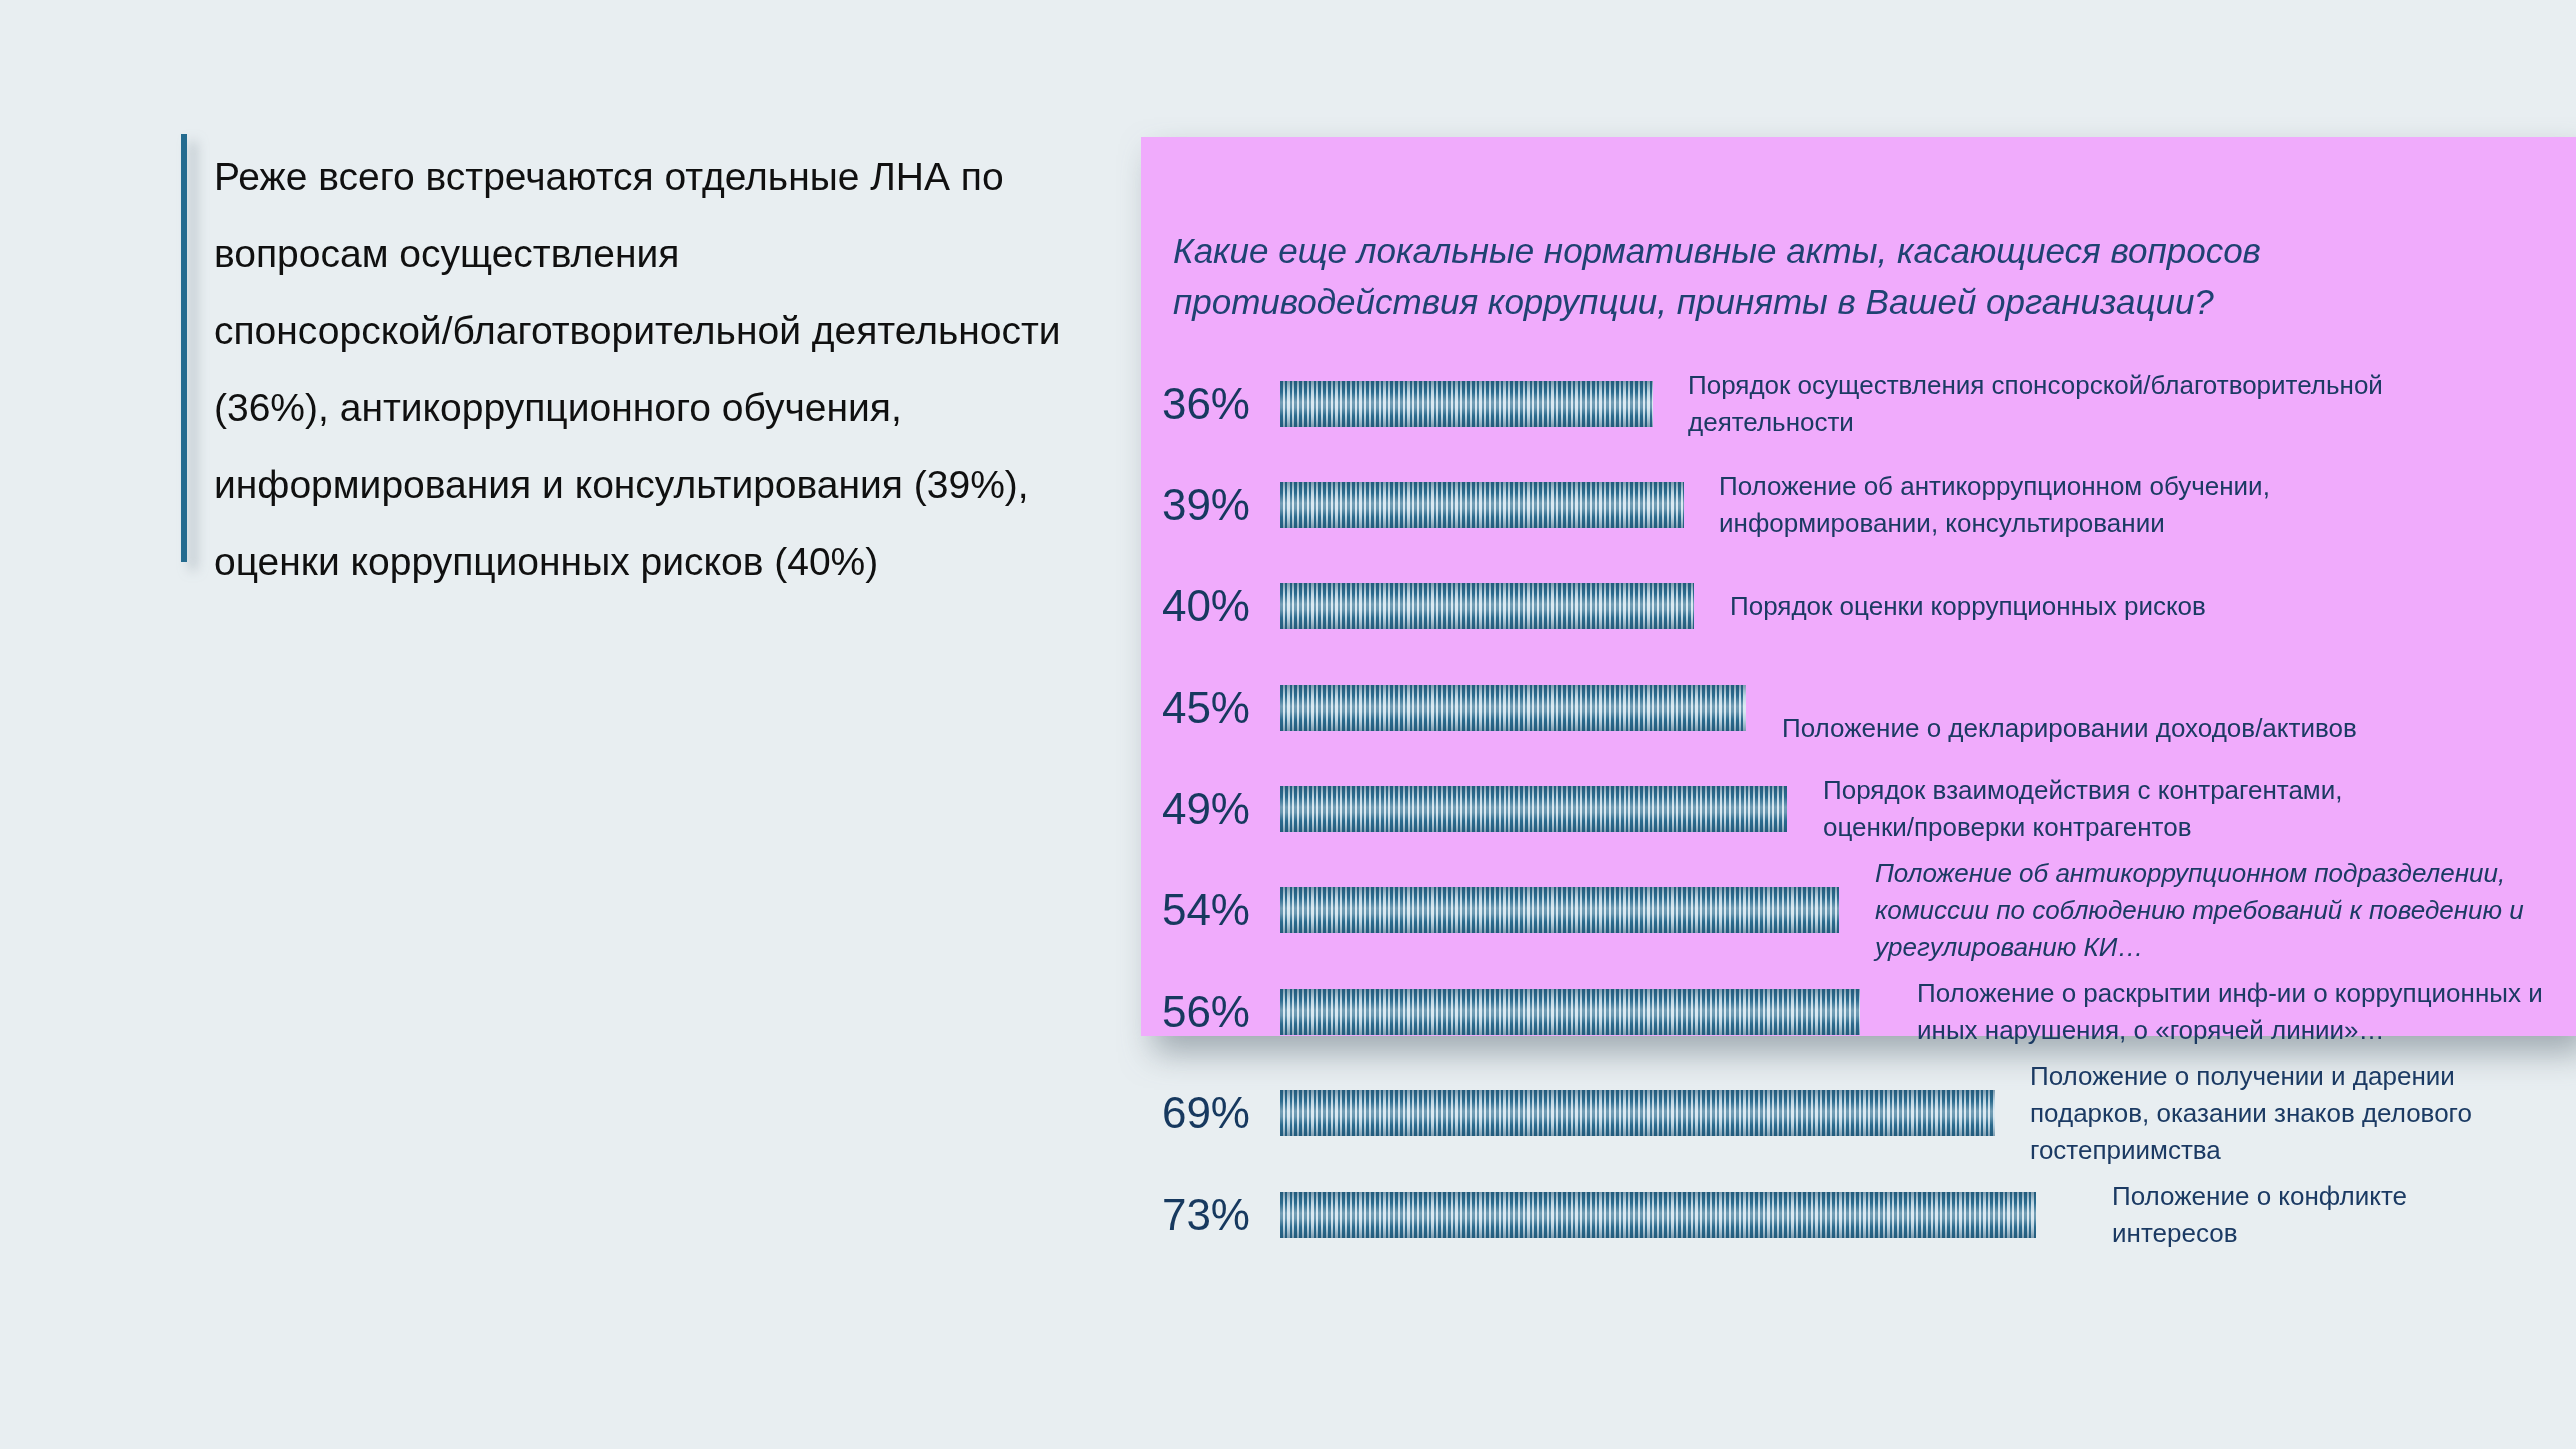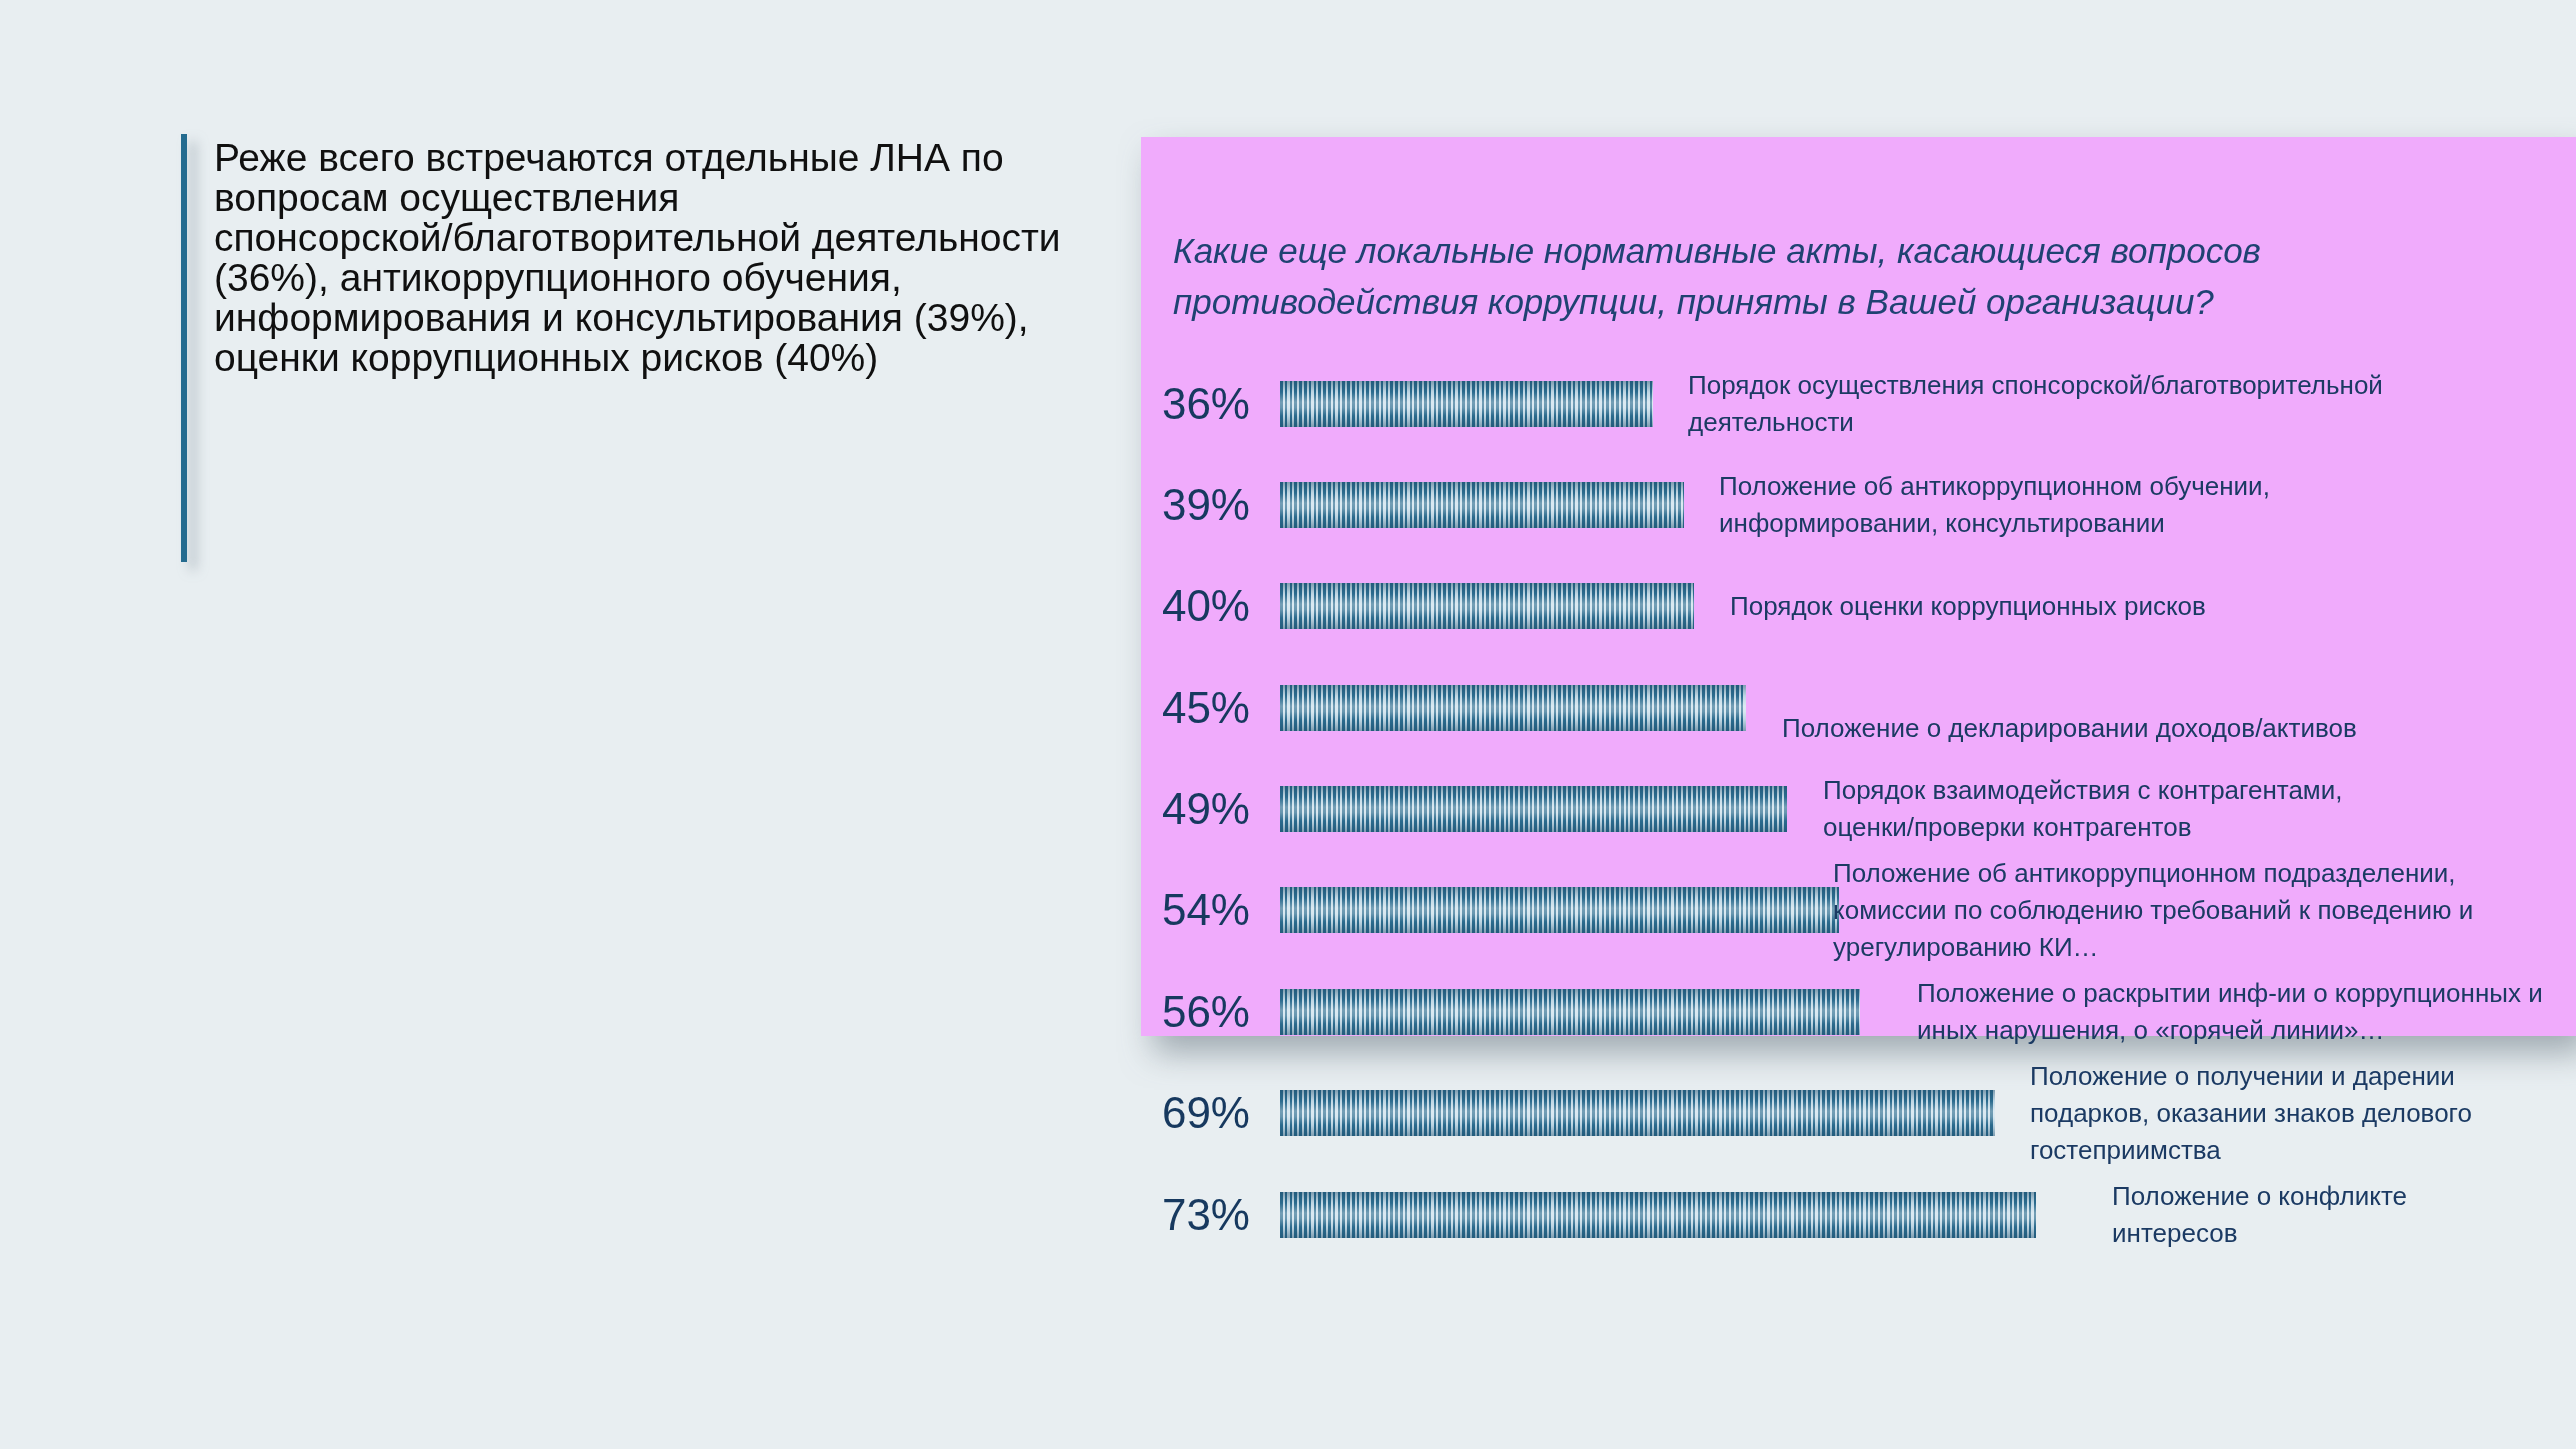--- a/index.html
+++ b/index.html
@@ -14,21 +14,21 @@
     position: absolute;
     left: 181px; top: 134px;
     width: 6.4px; height: 428px;
     background: #246b8f;
     box-shadow: 9px 7.7px 11.6px rgba(140, 154, 164, 0.6);
   }
   .note {
     position: absolute;
     left: 214px; top: 138px;
     font-size: 39px;
-    line-height: 40px;
+    line-height: 77px;
     color: #101010;
     white-space: pre-line;
   }
   .card {
     position: absolute;
     left: 1141px; top: 137px;
     width: 1435px; height: 899px;
     background: #f0abfc;
     box-shadow: 11.6px 16.7px 31px rgba(98, 113, 124, 0.55);
   }
@@ -125,21 +125,21 @@
   <div class="row" style="top: 672px;">
     <div class="pct">49%</div>
     <div class="bar" style="width: 507px;"></div>
     <div class="lbl" style="left: 682px;">Порядок взаимодействия с контрагентами,
 оценки/проверки контрагентов</div>
   </div>
 
   <div class="row" style="top: 773px;">
     <div class="pct">54%</div>
     <div class="bar" style="width: 559px;"></div>
-    <div class="lbl" style="left: 692px;">Положение об антикоррупционном подразделении,
+    <div class="lbl" style="left: 734px; font-style: italic;">Положение об антикоррупционном подразделении,
 комиссии по соблюдению требований к поведению и
 урегулированию КИ…</div>
   </div>
 
   <div class="row" style="top: 875px;">
     <div class="pct">56%</div>
     <div class="bar" style="width: 580px;"></div>
     <div class="lbl" style="left: 754px; margin-left: 22px;">Положение о раскрытии инф-ии о коррупционных и
 иных нарушения, о «горячей линии»…</div>
   </div>

